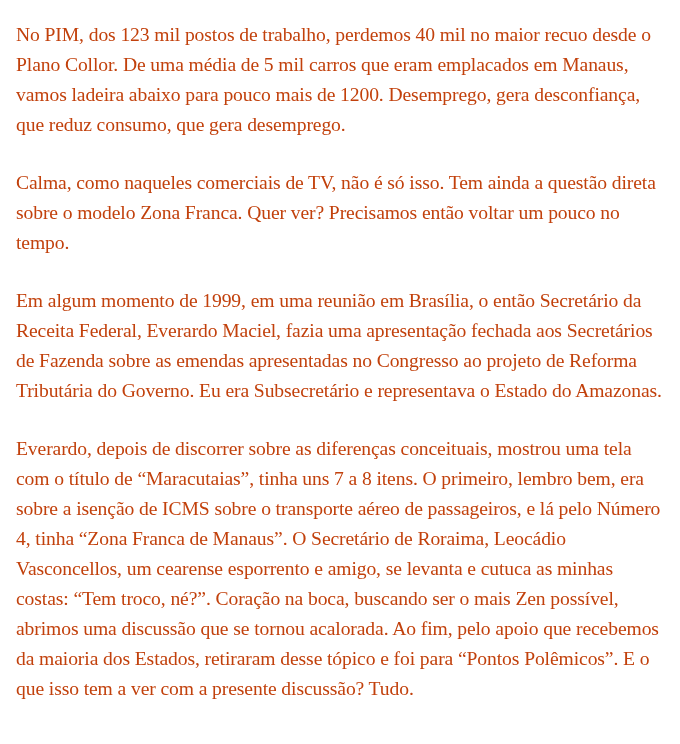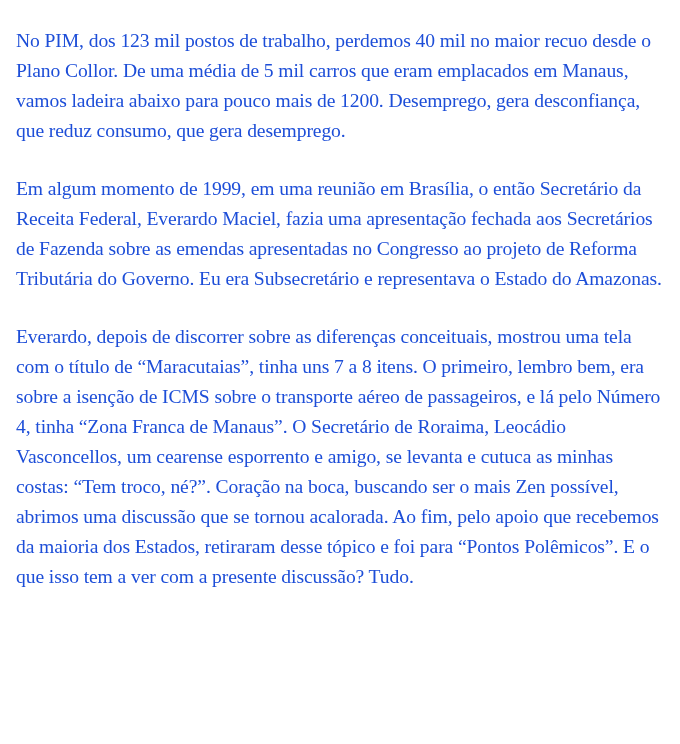--- a/index.html
+++ b/index.html
@@ -12,29 +12,30 @@
       height: 744px;
       overflow: hidden;
     }
     .article {
       position: relative;
       padding: 10px 16px 0 16px;
       box-sizing: border-box;
       width: 680px;
     }
     .article p {
-      margin: 16px 0 28px 0;
+      margin: 10px 0 28px 0;
       font-family: "Liberation Serif", "DejaVu Serif", serif;
       font-size: 19.6px;
       line-height: 30px;
-      color: #1d4ed8;
+      color: #c2410c;
       letter-spacing: -0.1px;
       word-spacing: 0px;
     }
   </style>
 </head>
 <body>
 
 <div class="article">
   <p>No PIM, dos 123 mil postos de trabalho, perdemos 40 mil no maior recuo desde o Plano Collor. De uma média de 5 mil carros que eram emplacados em Manaus, vamos ladeira abaixo para pouco mais de 1200. Desemprego, gera desconfiança, que reduz consumo, que gera desemprego.</p>
+  <p>Calma, como naqueles comerciais de TV, não é só isso. Tem ainda a questão direta sobre o modelo Zona Franca. Quer ver? Precisamos então voltar um pouco no tempo.</p>
   <p>Em algum momento de 1999, em uma reunião em Brasília, o então Secretário da Receita Federal, Everardo Maciel, fazia uma apresentação fechada aos Secretários de Fazenda sobre as emendas apresentadas no Congresso ao projeto de Reforma Tributária do Governo. Eu era Subsecretário e representava o Estado do Amazonas.</p>
   <p>Everardo, depois de discorrer sobre as diferenças conceituais, mostrou uma tela com o título de “Maracutaias”, tinha uns 7 a 8 itens. O primeiro, lembro bem, era sobre a isenção de ICMS sobre o transporte aéreo de passageiros, e lá pelo Número 4, tinha “Zona Franca de Manaus”. O Secretário de Roraima, Leocádio Vasconcellos, um cearense esporrento e amigo, se levanta e cutuca as minhas costas: “Tem troco, né?”. Coração na boca, buscando ser o mais Zen possível, abrimos uma discussão que se tornou acalorada. Ao fim, pelo apoio que recebemos da maioria dos Estados, retiraram desse tópico e foi para “Pontos Polêmicos”. E o que isso tem a ver com a presente discussão? Tudo.</p>
 </div>
 
 </body></html>

